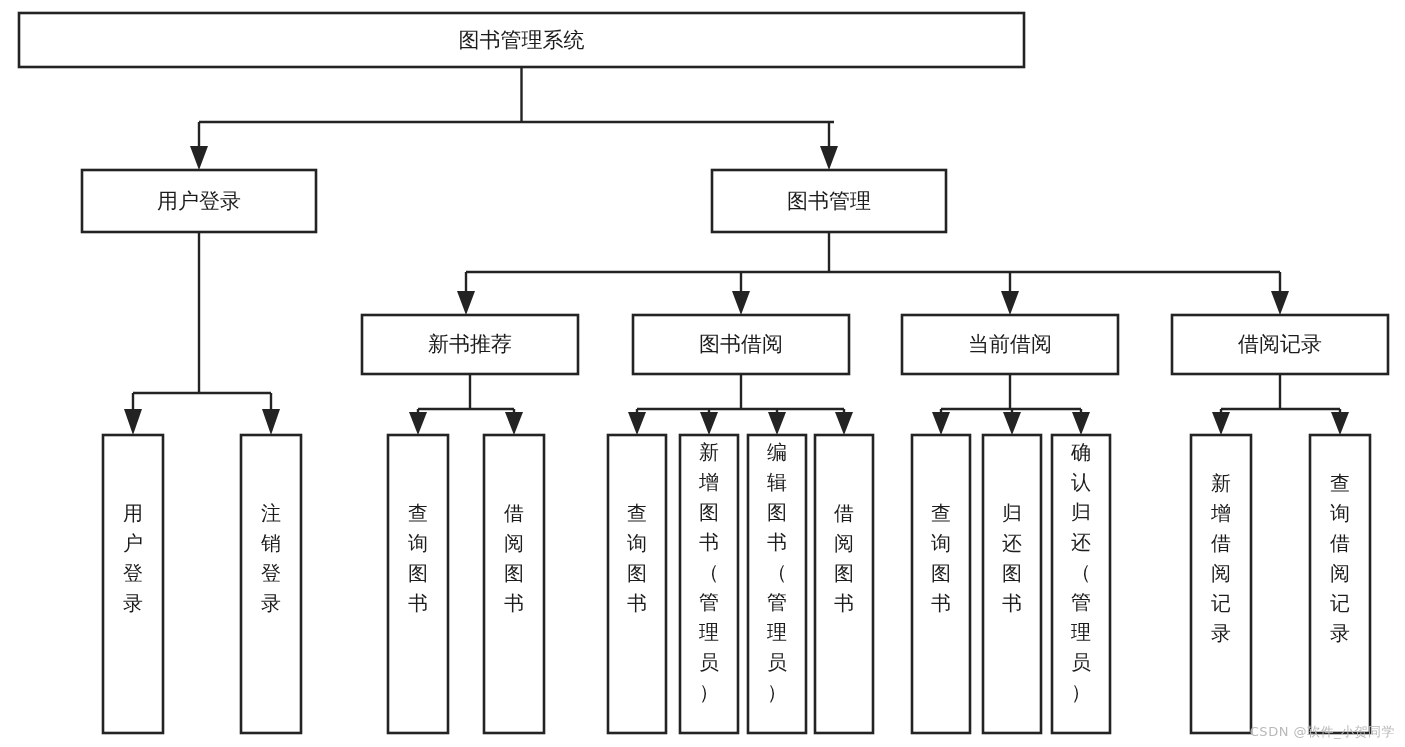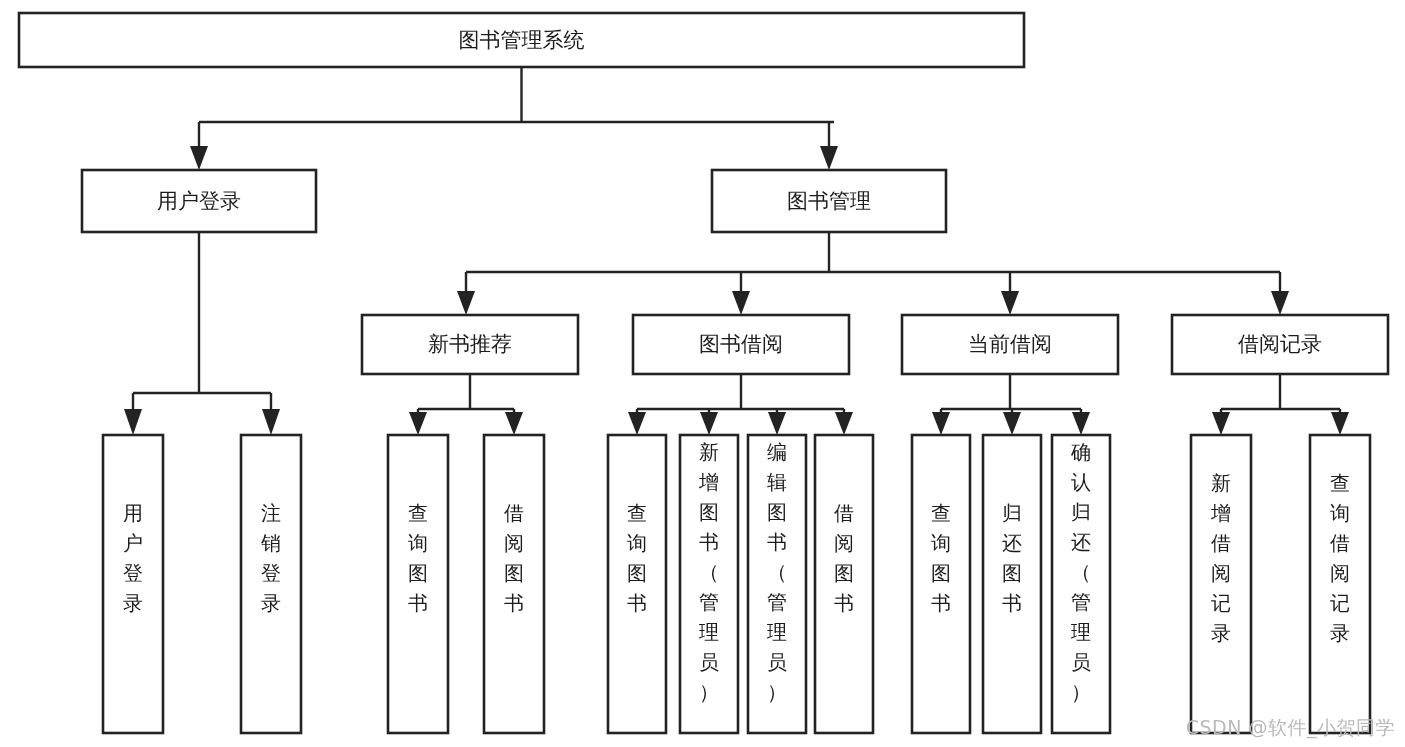--- a/index.html
+++ b/index.html
@@ -53,21 +53,21 @@
     font-family: "DejaVu Sans", "Liberation Sans", sans-serif;
     font-size: 20px;
     fill: #1c1c1c;
     text-anchor: middle;
   }
   .watermark {
     position: absolute;
     right: 10px;
     bottom: 6px;
     font-family: "DejaVu Sans", "Liberation Sans", sans-serif;
-    font-size: 19px;
+    font-size: 13px;
     color: #b9b9b9;
     letter-spacing: 0.5px;
     white-space: nowrap;
     user-select: none;
     margin-top: 20px;
   }
 </style>
 </head>
 <body>
 

